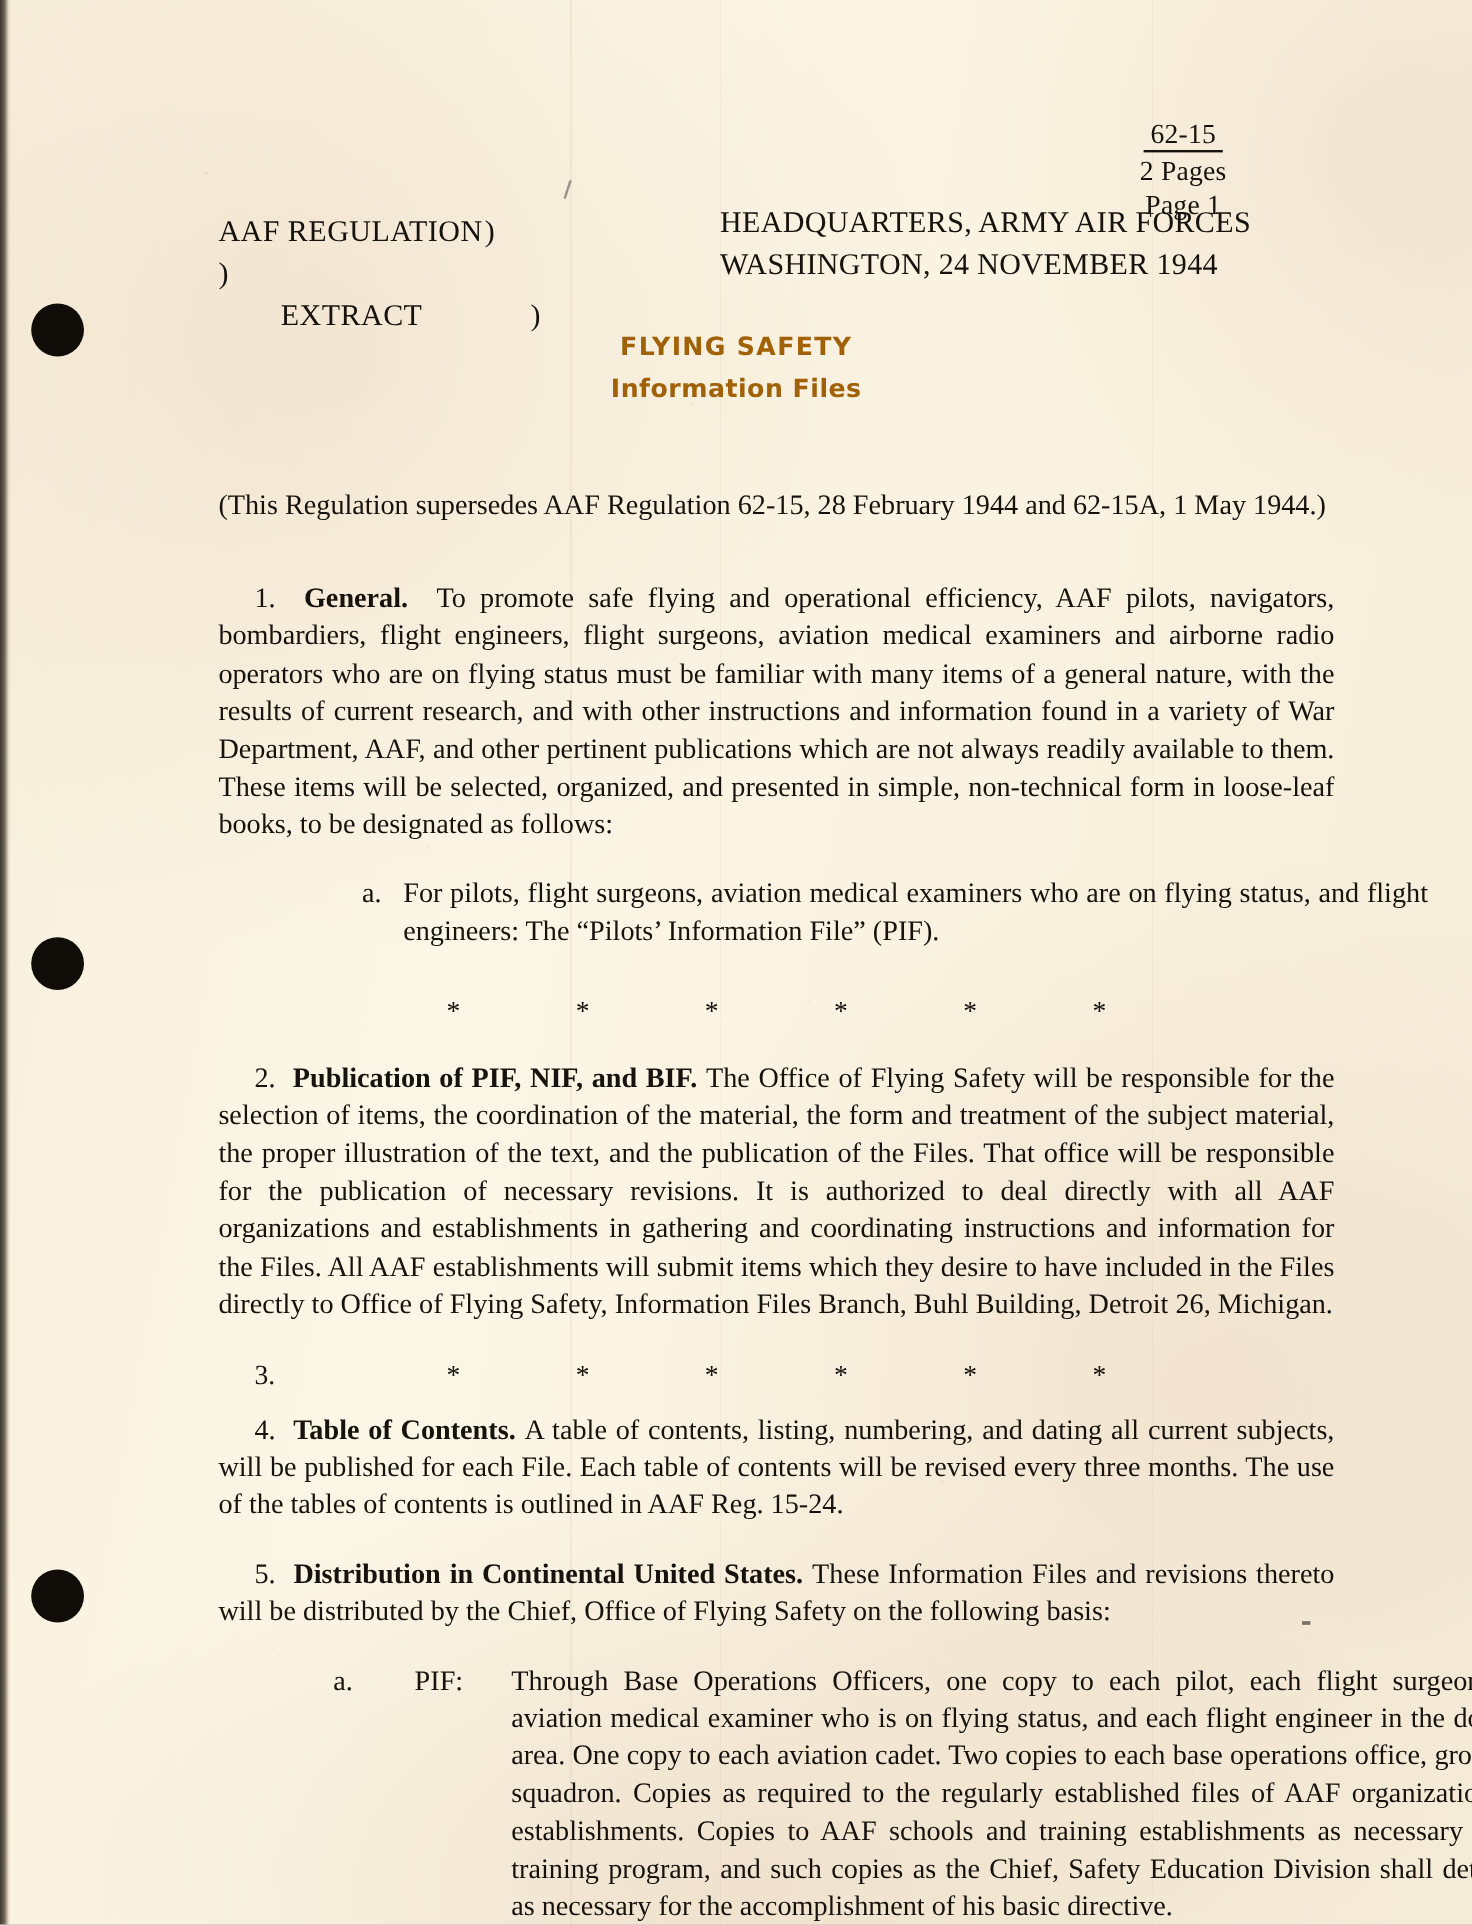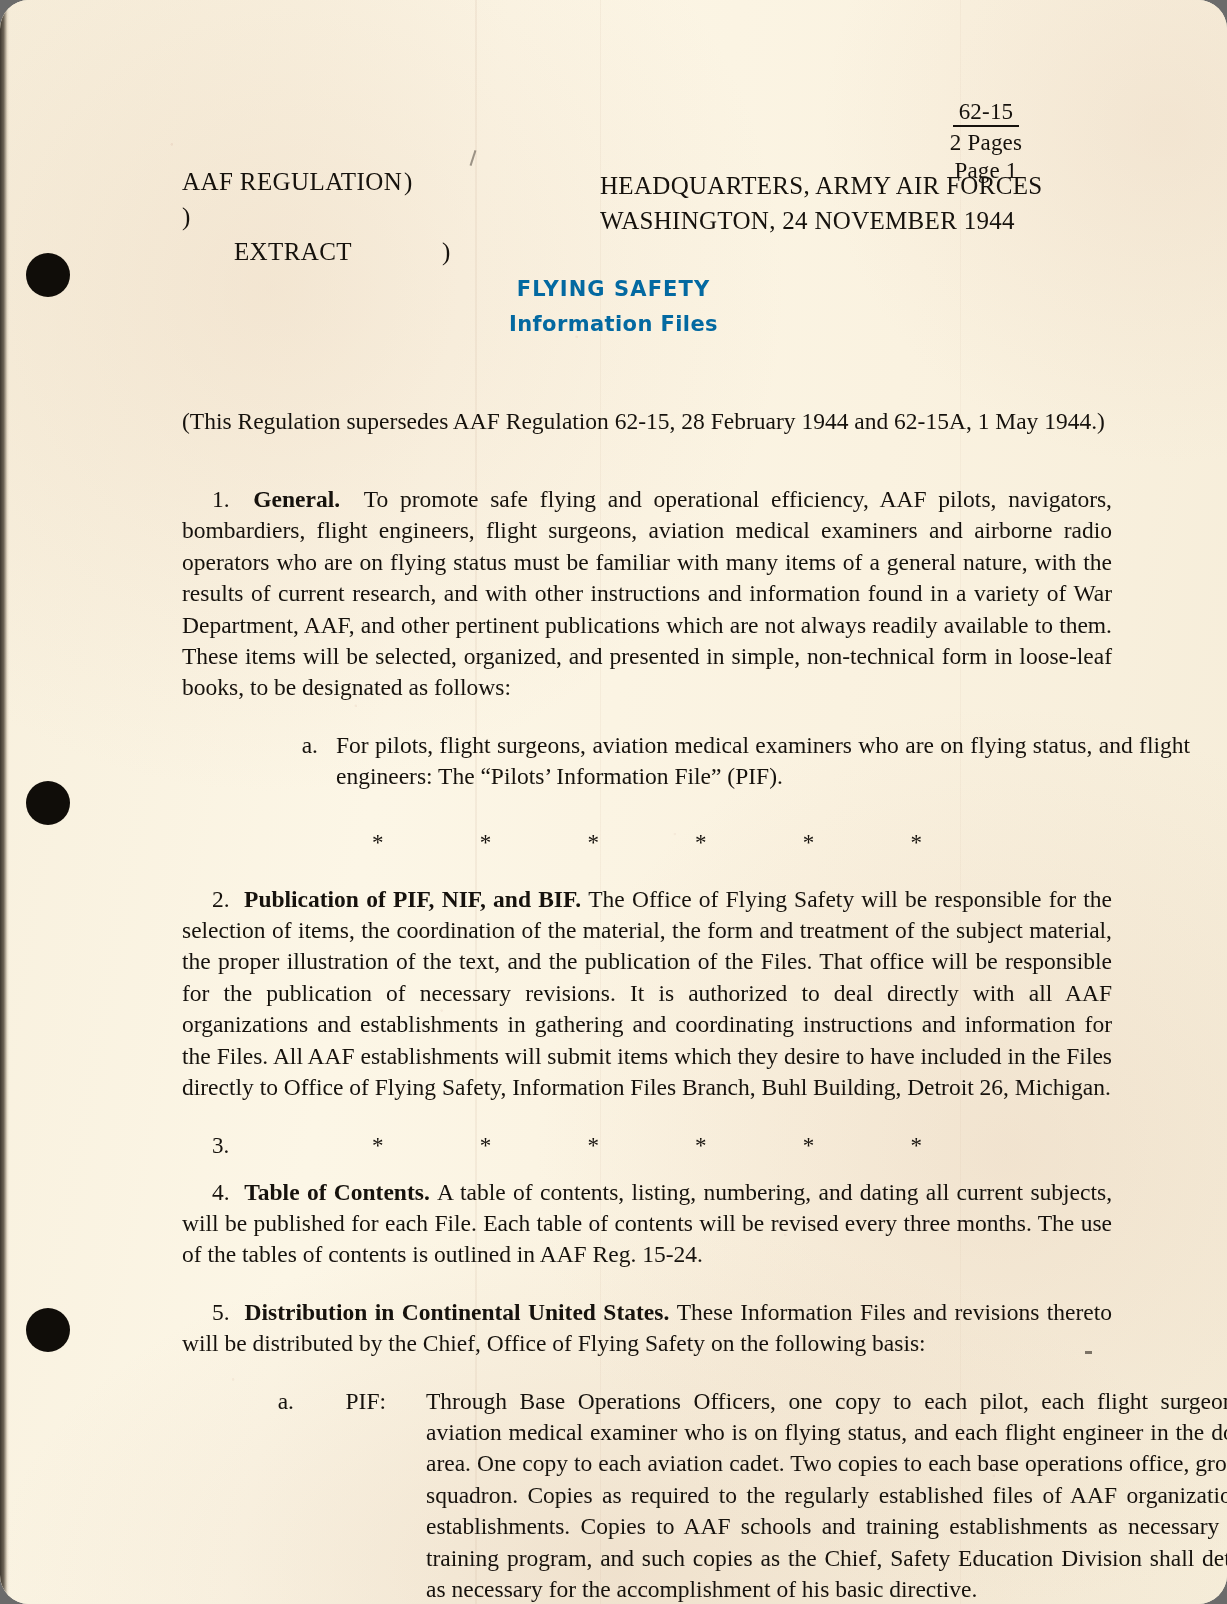--- a/index.html
+++ b/index.html
@@ -11,21 +11,20 @@
 
   .page {
     position: relative;
     width: 1227px;
     height: 1604px;
     margin: 0 auto;
     background: #fbf4e2;
     overflow: hidden;
     font-family: "Liberation Serif", "DejaVu Serif", serif;
     color: #16120d;
-    border-radius: 29px;
   }
 
   
   .paper-tone {
     position: absolute;
     inset: 0;
     background:
       radial-gradient(ellipse 60% 45% at 22% 18%, rgba(226,198,172,0.30), rgba(226,198,172,0) 70%),
       radial-gradient(ellipse 55% 40% at 82% 72%, rgba(222,192,168,0.26), rgba(222,192,168,0) 70%),
       radial-gradient(ellipse 70% 30% at 50% 98%, rgba(214,186,160,0.30), rgba(214,186,160,0) 72%),
@@ -103,21 +102,21 @@
     border-bottom: 2px solid #16120d;
     padding: 0 6px 1px 6px;
     line-height: 25px;
   }
   .doc-number-block .pages { display: block; margin-top: 2px; }
   .doc-number-block .pageno { display: block; }
 
   .masthead-left {
     position: absolute;
     left: 182px;
-    top: 164px;
+    top: 176px;
     font-size: 25px;
     line-height: 35px;
     letter-spacing: 0.4px;
   }
   .masthead-left .ml-row { display: flex; }
   .masthead-left .ml-label {
     display: inline-block;
     width: 222px;
   }
   .masthead-left .ml-label.r1 { text-align: left; }
@@ -136,21 +135,21 @@
     letter-spacing: 0.3px;
   }
 
   
   .title-main, .title-sub {
     position: absolute;
     width: 1227px;
     text-align: center;
     font-family: "DejaVu Sans", "Liberation Sans", sans-serif;
     font-weight: bold;
-    color: #0369a1;
+    color: #a16207;
   }
   .title-main {
     top: 277px;
     font-size: 21px;
     letter-spacing: 1.1px;
   }
   .title-sub {
     top: 312px;
     font-size: 21px;
     letter-spacing: 0.4px;

